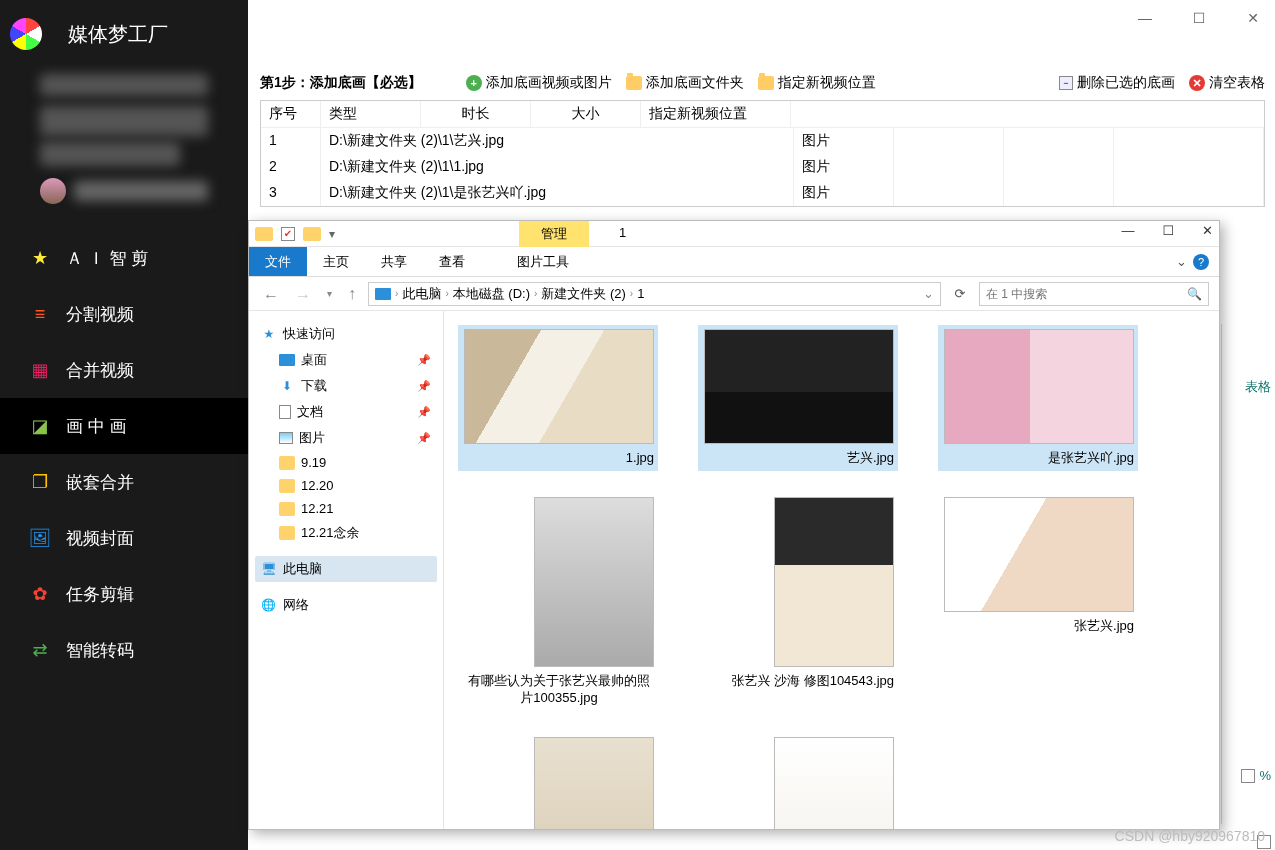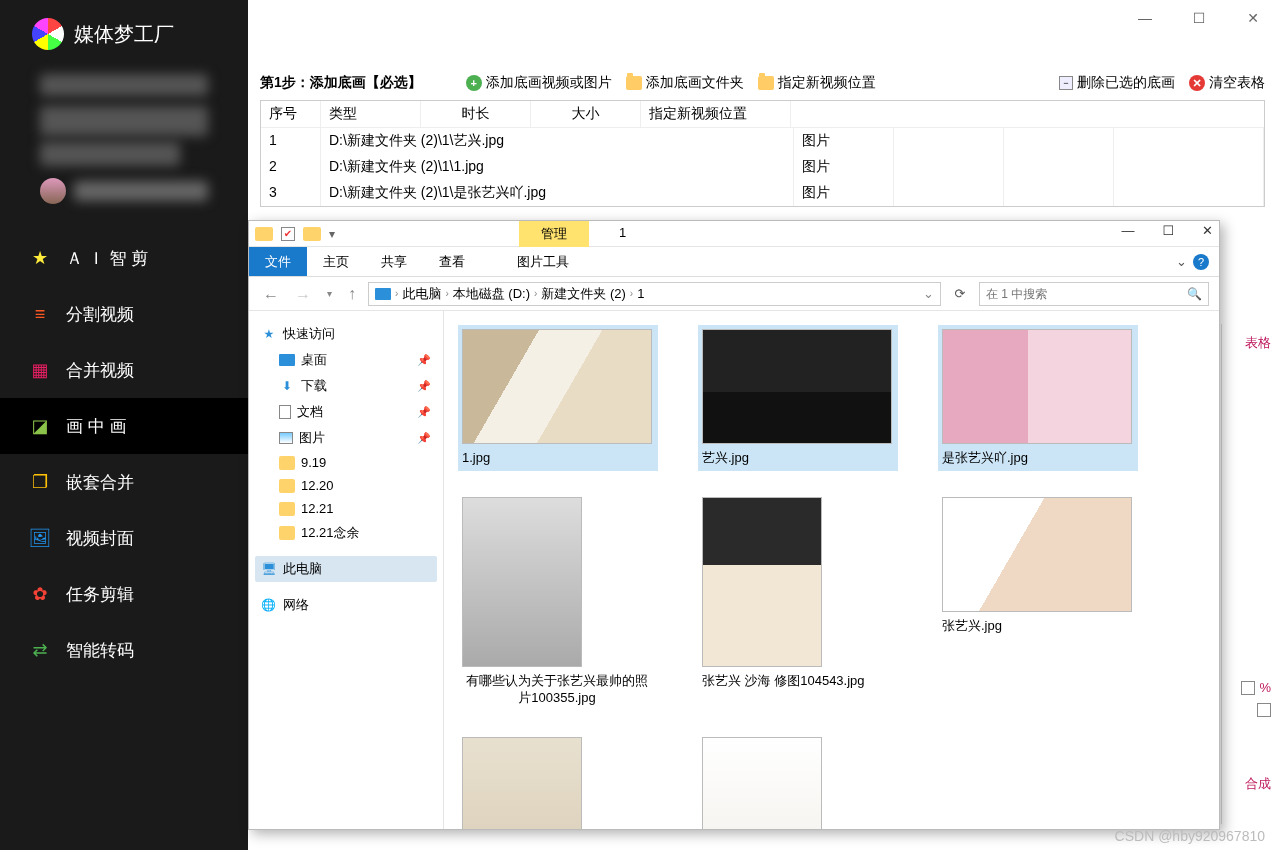--- a/index.html
+++ b/index.html
@@ -1,20 +1,20 @@
 <!DOCTYPE html>
 <html><head>
 <meta charset="utf-8">
 <style>
 * { box-sizing: border-box; margin: 0; padding: 0; font-family: "Microsoft YaHei", Arial, sans-serif; }
 body { width: 1275px; height: 850px; background: #fff; overflow: hidden; position: relative; }
 
 
 .sidebar { position: absolute; left: 0; top: 0; width: 248px; height: 850px; background: #1a1a1a; color: #fff; }
-.app-logo { display: flex; align-items: center; padding: 18px 32px; font-size: 20px; font-weight: 500; }
+.app-logo { display: flex; align-items: center; padding: 18px 10px; font-size: 20px; font-weight: 500; gap: 16px; }
 .logo-ball { width: 32px; height: 32px; border-radius: 50%; background: conic-gradient(#f44 0 60deg,#fff 60deg 120deg,#4f4 120deg 180deg,#ff0 180deg 240deg,#44f 240deg 300deg,#f4f 300deg 360deg); margin-right: 10px; }
 .blur-block { filter: blur(6px); background: #555; margin: 6px 40px; border-radius: 4px; height: 22px; }
 .blur-row { display:flex; align-items:center; gap:8px; padding:6px 40px; }
 .blur-av { width:26px; height:26px; border-radius:50%; background:linear-gradient(#d9b, #865); }
 .blur-text { flex:1; height:20px; background:#666; filter:blur(6px); border-radius:4px; }
 
 .nav { margin-top: 20px; }
 .nav-item { display: flex; align-items: center; padding: 16px 28px; font-size: 17px; cursor: pointer; }
 .nav-item.active { background: #000; }
 .nav-ico { width: 24px; height: 24px; margin-right: 14px; display:flex; align-items:center; justify-content:center; font-size:18px; }
@@ -75,29 +75,29 @@
 .ti-star { color:#2b90d9; }
 .ti-mon { background:#2b90d9; width:16px; height:12px; border-radius:1px;}
 .ti-dl { color:#2b90d9; }
 .ti-doc { background:#fff; border:1px solid #888; width:12px; height:14px;}
 .ti-img { background:linear-gradient(#7cf,#fff); border:1px solid #888; width:14px; height:12px;}
 .ti-pc { color:#2b90d9; }
 .ti-net { color:#2b90d9; }
 .tree-sub { padding-left:18px; }
 
 .ex-files { flex:1; padding:14px; overflow:auto; display:flex; flex-wrap:wrap; align-content:flex-start; gap:22px 40px; }
-.thumb { width:200px; display:flex; flex-direction:column; align-items:flex-start; gap:6px; font-size:13px; cursor:pointer; padding:4px;}
+.thumb { width:200px; display:flex; flex-direction:column; align-items:flex-end; gap:6px; font-size:13px; cursor:pointer; padding:4px;}
 .thumb.sel { background:#cce5f6; }
 .thumb-img { width:190px; height:115px; background:#ddd; border:1px solid #bbb; background-size:cover; background-position:center;}
 .thumb.tall .thumb-img { width:120px; height:170px; }
 .thumb-name { text-align:center; line-height:1.3; max-width:190px;}
 
 
 .right-peek { position:absolute; right:0; top:324px; width:54px; height:500px; background:#fff; border-left:1px solid #ddd; font-size:13px; padding:6px 4px;}
-.peek-row { padding:4px 0; color:#be185d; display:flex; align-items:center; justify-content:flex-end; gap:4px;}
+.peek-row { padding:4px 0; color:#0f766e; display:flex; align-items:center; justify-content:flex-end; gap:4px;margin-top:44px;}
 .peek-chk { width:14px; height:14px; border:1px solid #888; display:inline-block;}
 
 .watermark { position:absolute; right:10px; bottom:6px; color:#bcbcbc; font-size:14px; z-index:99;}
 
 
 .ph1 { background:linear-gradient(120deg,#c9b89a 30%,#f5f0e6 30% 55%,#e8dcc4 55%); }
 .ph2 { background:linear-gradient(90deg,#e7a9bf 45%,#f3d4df 45%); }
 .ph3 { background:linear-gradient(#222 55%,#111 55%); }
 .ph4 { background:linear-gradient(#ddd,#aaa); }
 .ph5 { background:linear-gradient(180deg,#2a2a2a 40%,#f2e6d4 40%); }

